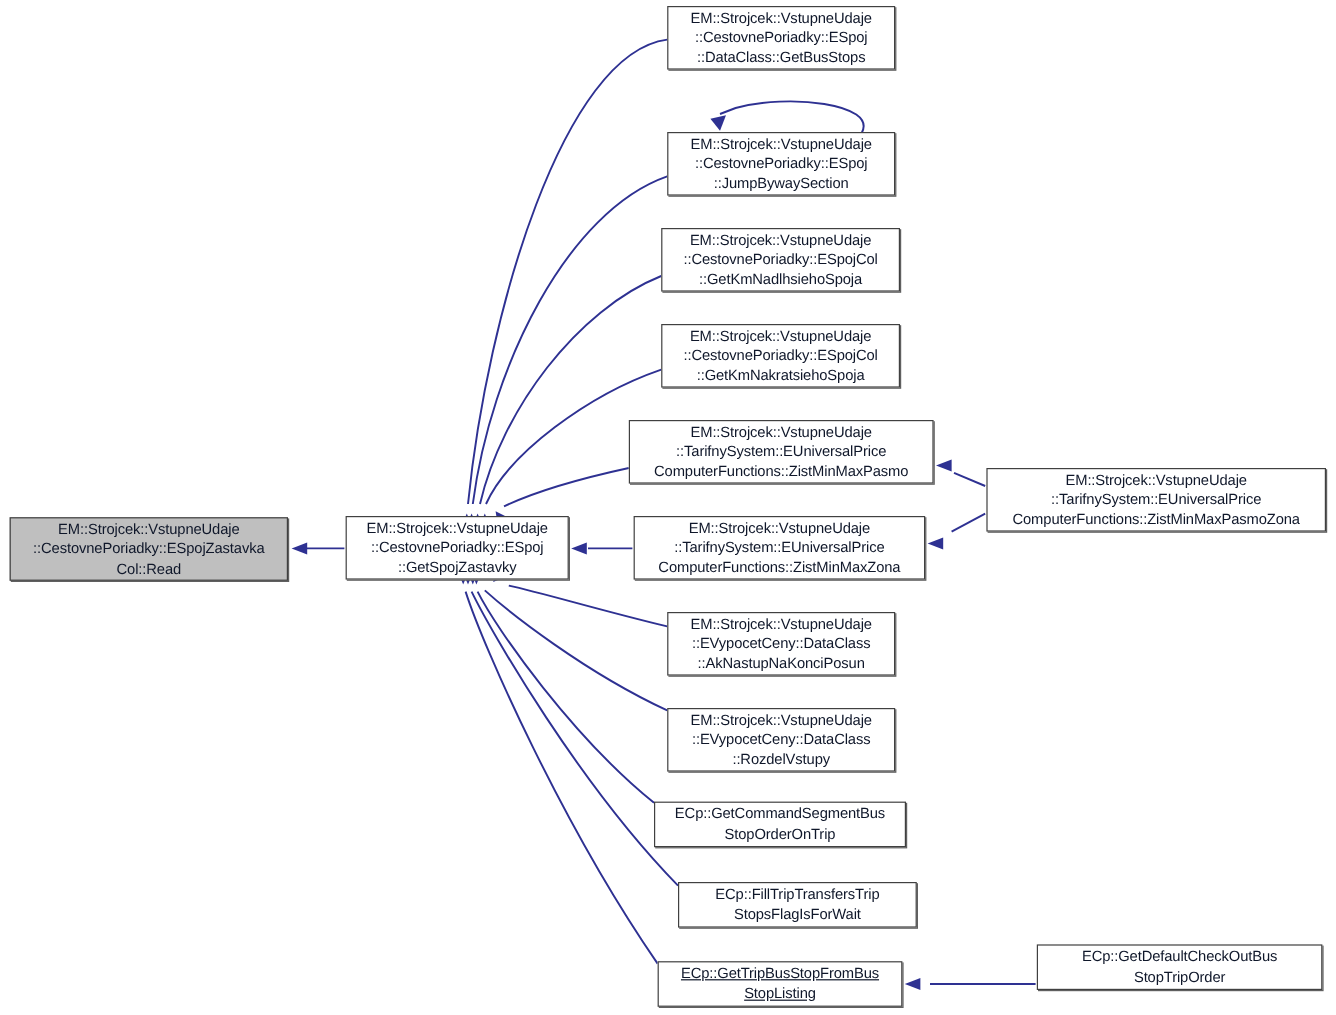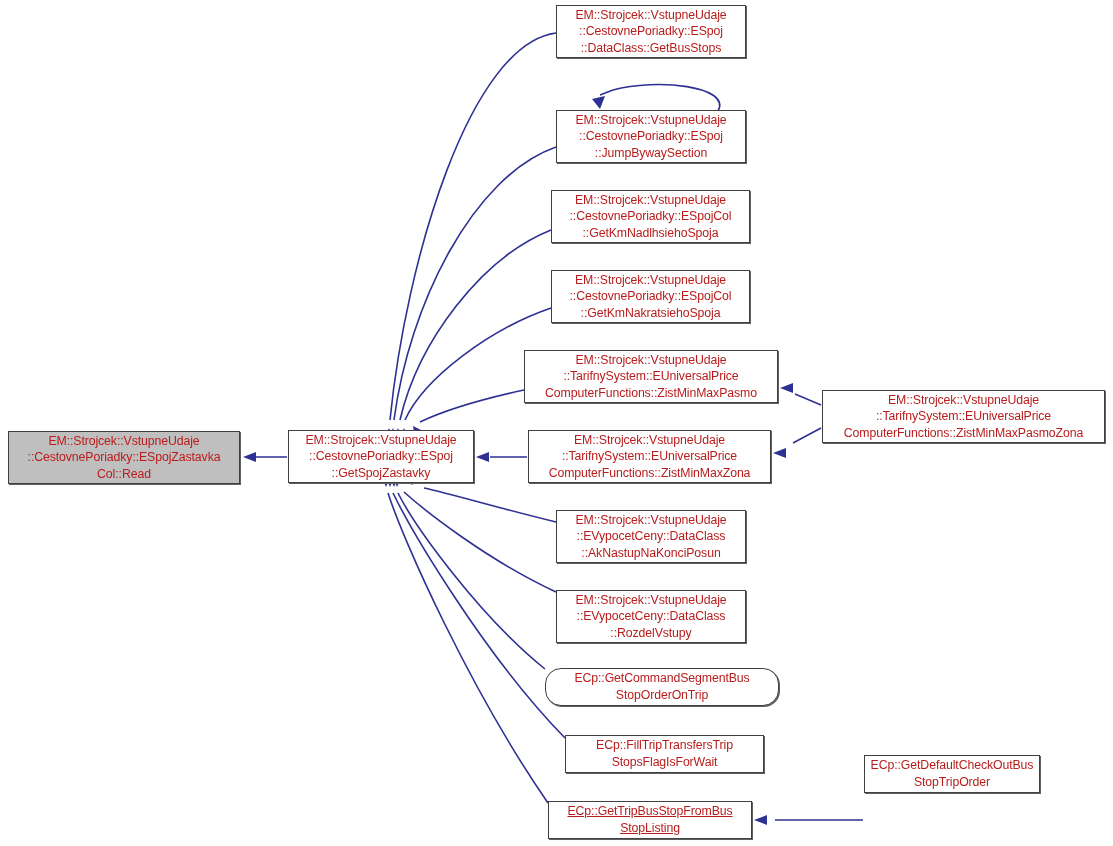--- a/index.html
+++ b/index.html
@@ -25,21 +25,21 @@
   }
   .node-box {
     position: absolute;
     box-sizing: border-box;
     border: 1px solid #404040;
     background: #ffffff;
     display: flex;
     align-items: center;
     justify-content: center;
     text-align: center;
-    color: #b91c1c;
+    color: #0f172a;
     font-family: "Liberation Sans", sans-serif;
     font-size: 12.3px;
     line-height: 1.35;
     letter-spacing: -0.1px;
     box-shadow: 1px 1px 0 0 #606060;
     white-space: pre-line;
     padding: 0 3px;
     overflow: hidden;
   }
   .node-box.highlight {
@@ -111,22 +111,22 @@
 ComputerFunctions::ZistMinMaxZona</div>
       <div class="node-box" style="left: 822px; top: 390px; width: 283px; height: 53px;">EM::Strojcek::VstupneUdaje
 ::TarifnySystem::EUniversalPrice
 ComputerFunctions::ZistMinMaxPasmoZona</div>
       <div class="node-box" style="left: 556px; top: 510px; width: 190px; height: 53px;">EM::Strojcek::VstupneUdaje
 ::EVypocetCeny::DataClass
 ::AkNastupNaKonciPosun</div>
       <div class="node-box" style="left: 556px; top: 590px; width: 190px; height: 53px;">EM::Strojcek::VstupneUdaje
 ::EVypocetCeny::DataClass
 ::RozdelVstupy</div>
-      <div class="node-box" style="left: 545px; top: 668px; width: 234px; height: 38px; border-radius: 16px;">ECp::GetCommandSegmentBus
+      <div class="node-box" style="left: 545px; top: 668px; width: 210px; height: 38px;">ECp::GetCommandSegmentBus
 StopOrderOnTrip</div>
       <div class="node-box" style="left: 565px; top: 735px; width: 199px; height: 38px;">ECp::FillTripTransfersTrip
 StopsFlagIsForWait</div>
       <div class="node-box" style="left: 548px; top: 801px; width: 204px; height: 38px; text-decoration: underline;">ECp::GetTripBusStopFromBus
 StopListing</div>
-      <div class="node-box" style="left: 864px; top: 755px; width: 176px; height: 38px;">ECp::GetDefaultCheckOutBus
+      <div class="node-box" style="left: 864px; top: 787px; width: 238px; height: 38px;">ECp::GetDefaultCheckOutBus
 StopTripOrder</div>
     </div>
 </div>
 
 </body></html>

